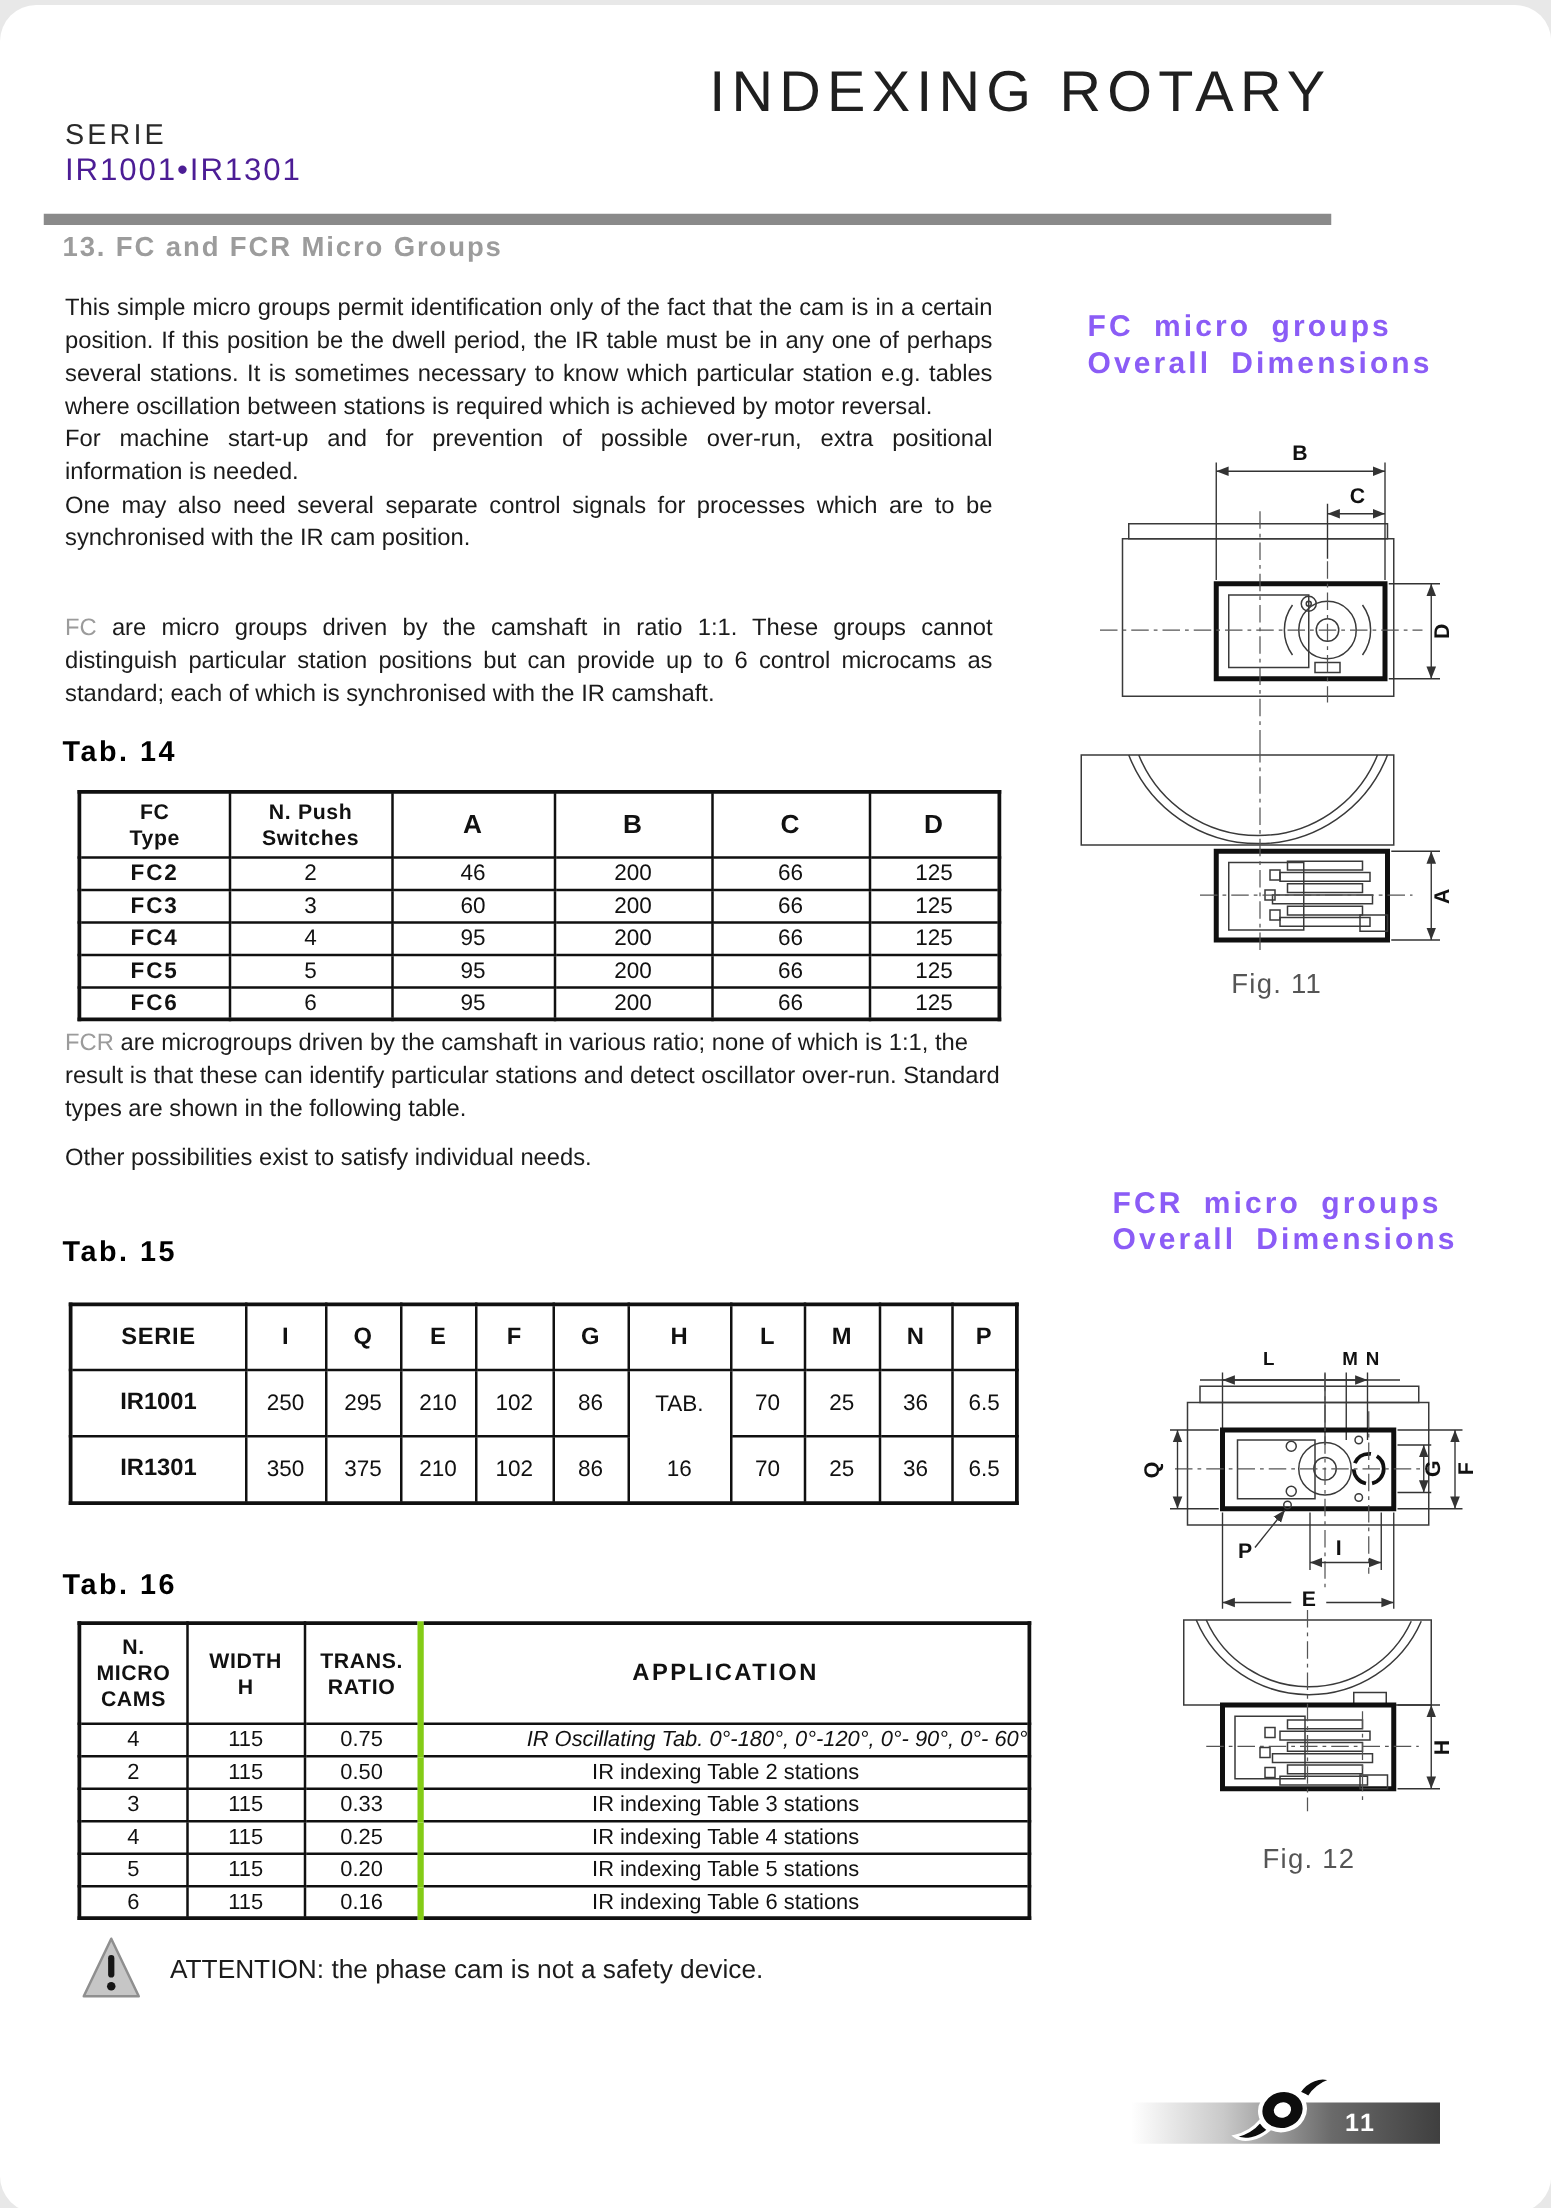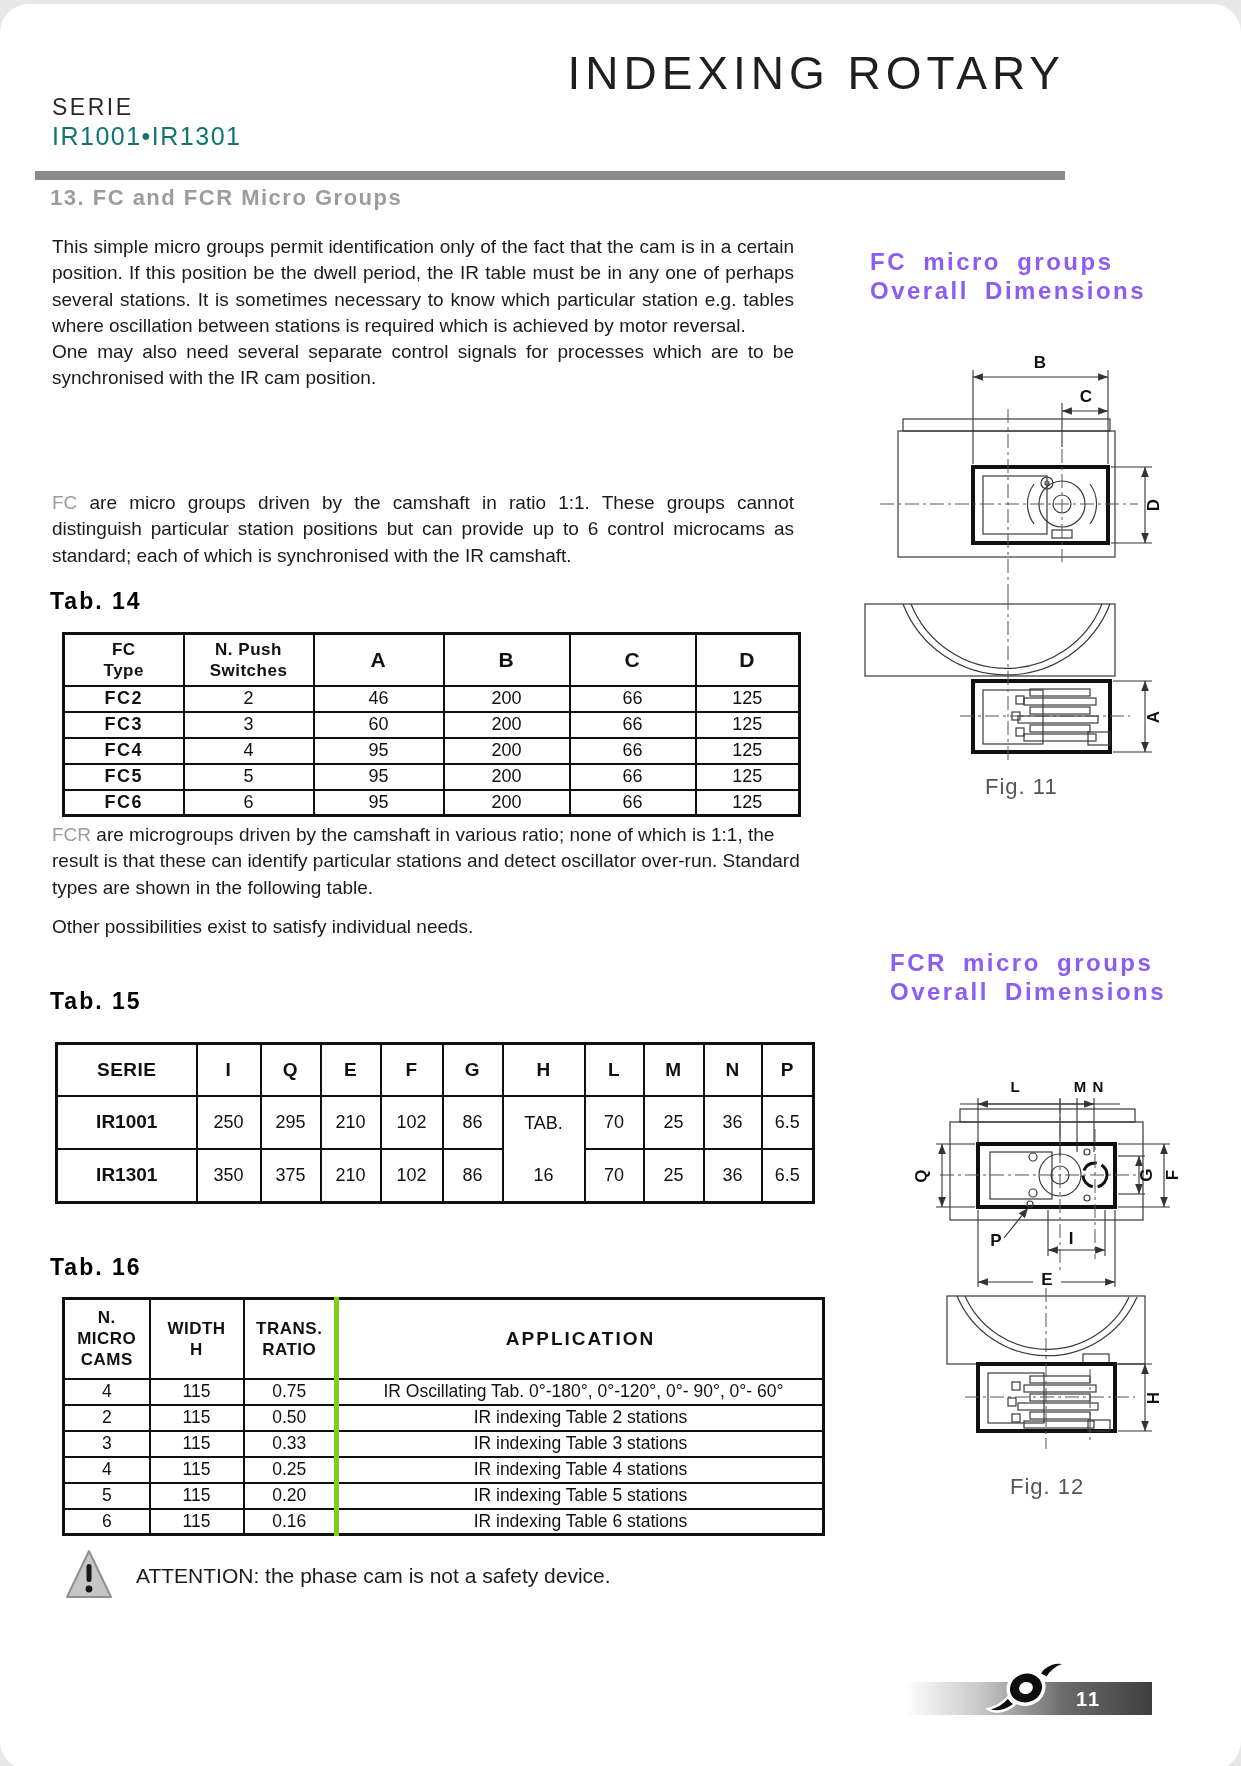--- a/index.html
+++ b/index.html
@@ -6,21 +6,21 @@
   .page {
     position:relative; width:1241px; height:1766px; background:#ffffff;
     margin:4px auto; overflow:hidden;
     font-family:"Liberation Sans", sans-serif; color:#1c1c1c;border-radius:29px;
   }
   .abs { position:absolute; }
   .pre { white-space:pre-line; }
 
   
   .serie-label { font-size:23px; letter-spacing:2.5px; color:#2a2a2a; line-height:27px; }
-  .serie-models { font-size:25px; letter-spacing:1.5px; color:#0f766e; line-height:31px; }
+  .serie-models { font-size:25px; letter-spacing:1.5px; color:#4c1d95; line-height:31px; }
   .doc-title { width:628px; text-align:right; font-size:46px; line-height:55px;
                letter-spacing:5px; color:#1f1f1f; font-weight:400; }
   .header-rule { background:#8a8a8a; }
   .section-title { margin:0; font-size:22px; font-weight:bold; letter-spacing:1.5px; color:#9c9c9c; }
 
   
   .bodytext { font-size:19px; line-height:26.3px; color:#1b1b1b; }
   .bodytext p { margin:0; }
   .just { text-align:justify; }
   .lead-gray { color:#9b9b9b; }
@@ -37,21 +37,21 @@
   .t14 th.letter { font-size:21px; letter-spacing:1px; }
   .t14 td.rowhead { font-weight:bold; letter-spacing:1.5px; }
   .t15 tr { height:52px; }
   .t15 th { font-size:19px; }
   .t15 td.rowhead { font-weight:bold; font-size:19px; }
   .t15 td.hmerge { line-height:52px; font-size:18px; }
   .t16 thead tr { height:80px; } .t16 tbody tr { height:26px; }
   .t16 th.app, .t16 td.app { border-left:5px solid #84cc16; }
   .t16 th.app { font-size:19px; letter-spacing:2px; }
   .t16 td { font-size:17.5px; }
-  .t16 td.app-left { text-align:center; padding-left:6px; }
+  .t16 td.app-left { text-align:right; padding-left:6px;font-style:italic; }
 
   
   .fig-heading { text-align:left; font-size:24px; font-weight:bold; color:#8b5cf6;
                  letter-spacing:2.5px; word-spacing:7px; line-height:29px; }
   .fig-caption { font-size:22px; color:#555; letter-spacing:1px; }
 
   
   .thin  { fill:none; stroke:#3a3a3a; stroke-width:1.2; }
   .thick { fill:none; stroke:#101010; stroke-width:4; }
   .dash  { fill:none; stroke:#555; stroke-width:1; stroke-dasharray:14 4 3 4; }
@@ -79,20 +79,21 @@
   <div class="abs doc-title" style="left:437px; top:42px;">
     <div>INDEXING ROTARY</div>
   </div>
 
   <div class="abs header-rule" style="left:35px; top:167px; width:1030px; height:9px;"></div>
 
   <h1 class="abs section-title" style="left:50px; top:181px;">13. FC and FCR Micro Groups</h1>
 
   <div class="abs bodytext" style="left:52px; top:230px; width:742px;">
     <p class="just">This simple micro groups permit identification only of the fact that the cam is in a certain position. If this position be the dwell period, the IR table must be in any one of perhaps several stations. It is sometimes necessary to know which particular station e.g. tables where oscillation between stations is required which is achieved by motor reversal.</p>
+    <p class="just">For machine start-up and for prevention of possible over-run, extra positional information is needed.</p>
     <p class="just">One may also need several separate control signals for processes which are to be synchronised with the IR cam position.</p>
   </div>
 
   <div class="abs bodytext" style="left:52px; top:486px; width:742px;">
     <p class="just">
       <span class="lead-gray">FC</span><span> are micro groups driven by the camshaft in ratio 1:1. These groups cannot distinguish particular station positions but can provide up to 6 control microcams as standard; each of which is synchronised with the IR camshaft.</span>
     </p>
   </div>
 
   <div class="abs tab-caption" style="left:50px; top:584px;">Tab. 14</div>

